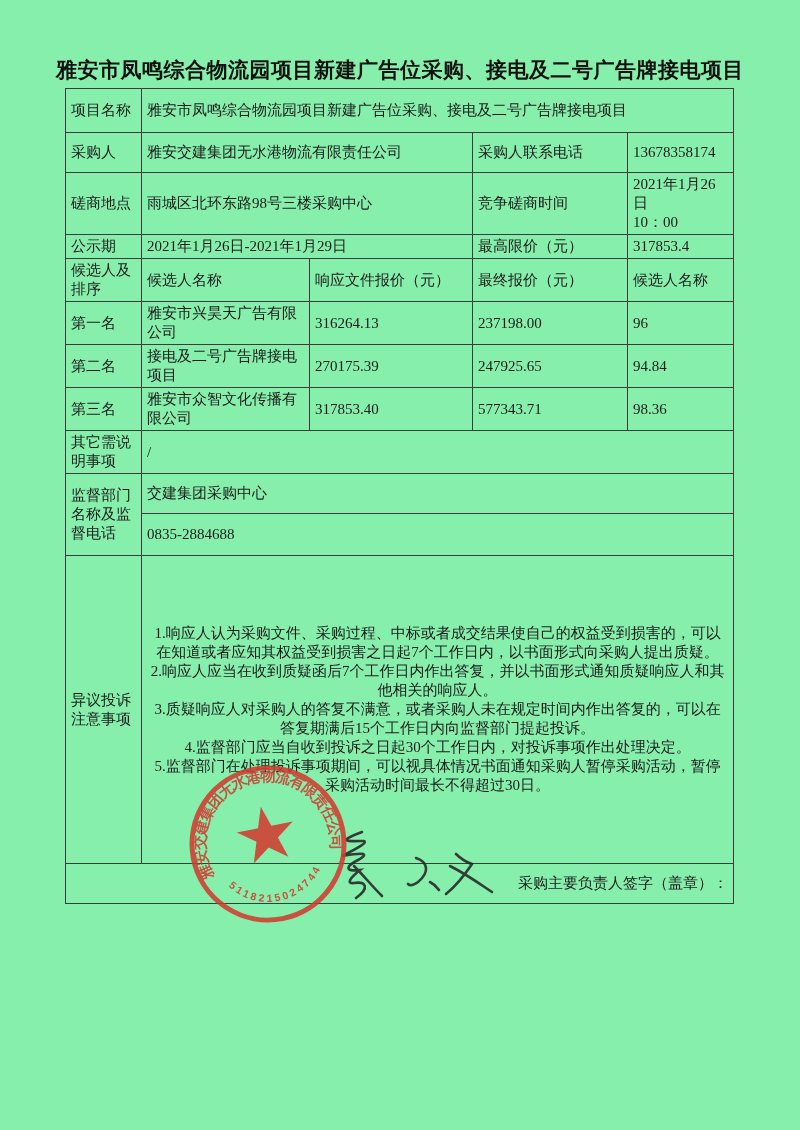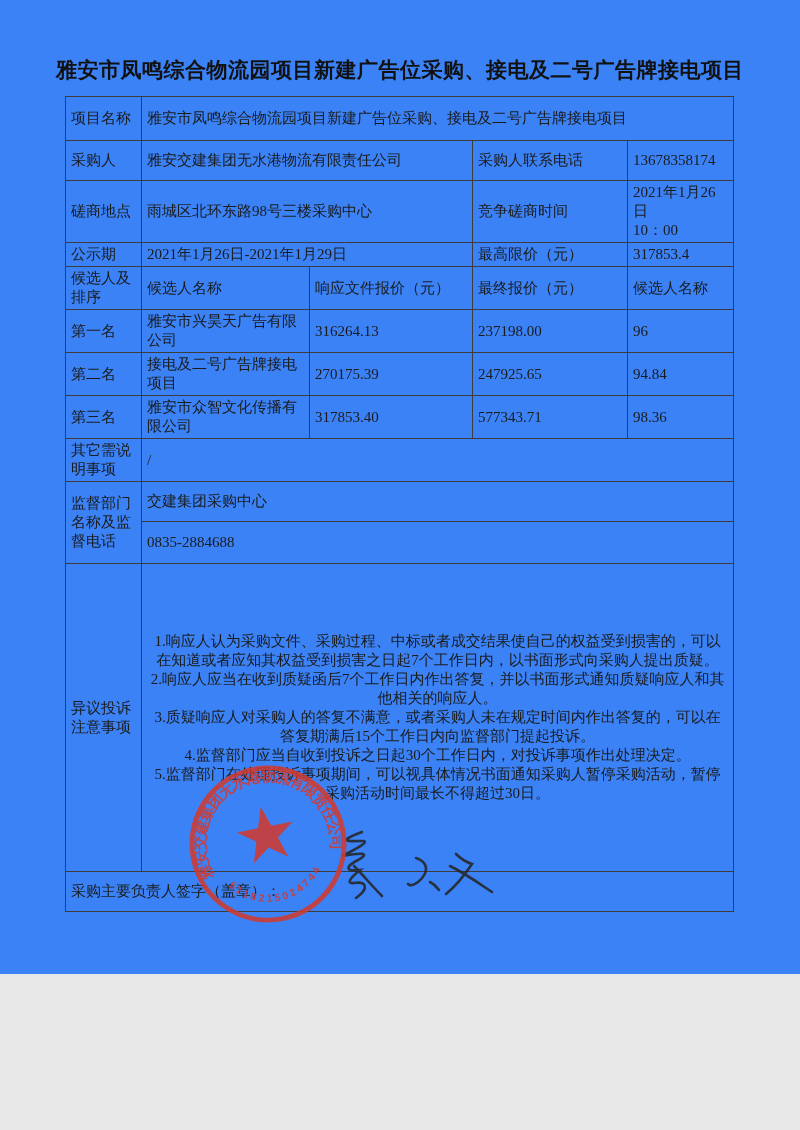--- a/index.html
+++ b/index.html
@@ -1,54 +1,54 @@
 <!DOCTYPE html>
 <html><head>
 <meta charset="utf-8">
 <style>
   html,body{margin:0;padding:0;background:#e8e8e8;}
   .page{
     position:relative;
-    width:800px;height:974px;
+    width:800px;height:1130px;
     margin:0 auto;
-    background:#3b82f6;
+    background:#86efac;
     font-family:"Liberation Serif","DejaVu Serif",serif;
     color:#1b1b1b;
     overflow:hidden;
   }
   .title{
     padding-top:56px;
     text-align:center;
     font-family:"Liberation Sans","DejaVu Sans",sans-serif;
     font-weight:700;
     font-size:21px;
     line-height:27px;
     color:#111;
     letter-spacing:0.5px;
   }
   table.doc{
-    margin:13px 0 0 65px;
+    margin:5px 0 0 65px;
     width:668px;
     border-collapse:collapse;
     table-layout:fixed;
     font-size:15px;
   }
   table.doc td{
     border:1px solid #3c3c3c;
     padding:2px 5px;
     vertical-align:middle;
     line-height:19px;
     word-break:break-all;
   }
   td.lbl{padding-left:5px;padding-right:4px;text-align:left;}
   td.val-left{padding-left:8px;text-align:left;}
   td.ctr{text-align:left;}
   td.notice-cell{padding:6px 8px;line-height:22px;text-align:center;}
   .notice-line{margin:0;}
-  td.sign-cell{height:35px;padding-left:6px;position:relative;}
+  td.sign-cell{height:35px;padding-left:6px;position:relative;text-align:right;}
   .stamp-svg{
     position:absolute;left:183px;top:762px;
     width:170px;height:170px;
     opacity:0.87;
     pointer-events:none;
   }
   .sig-svg{
     position:absolute;left:320px;top:826px;
     width:195px;height:78px;
     pointer-events:none;

